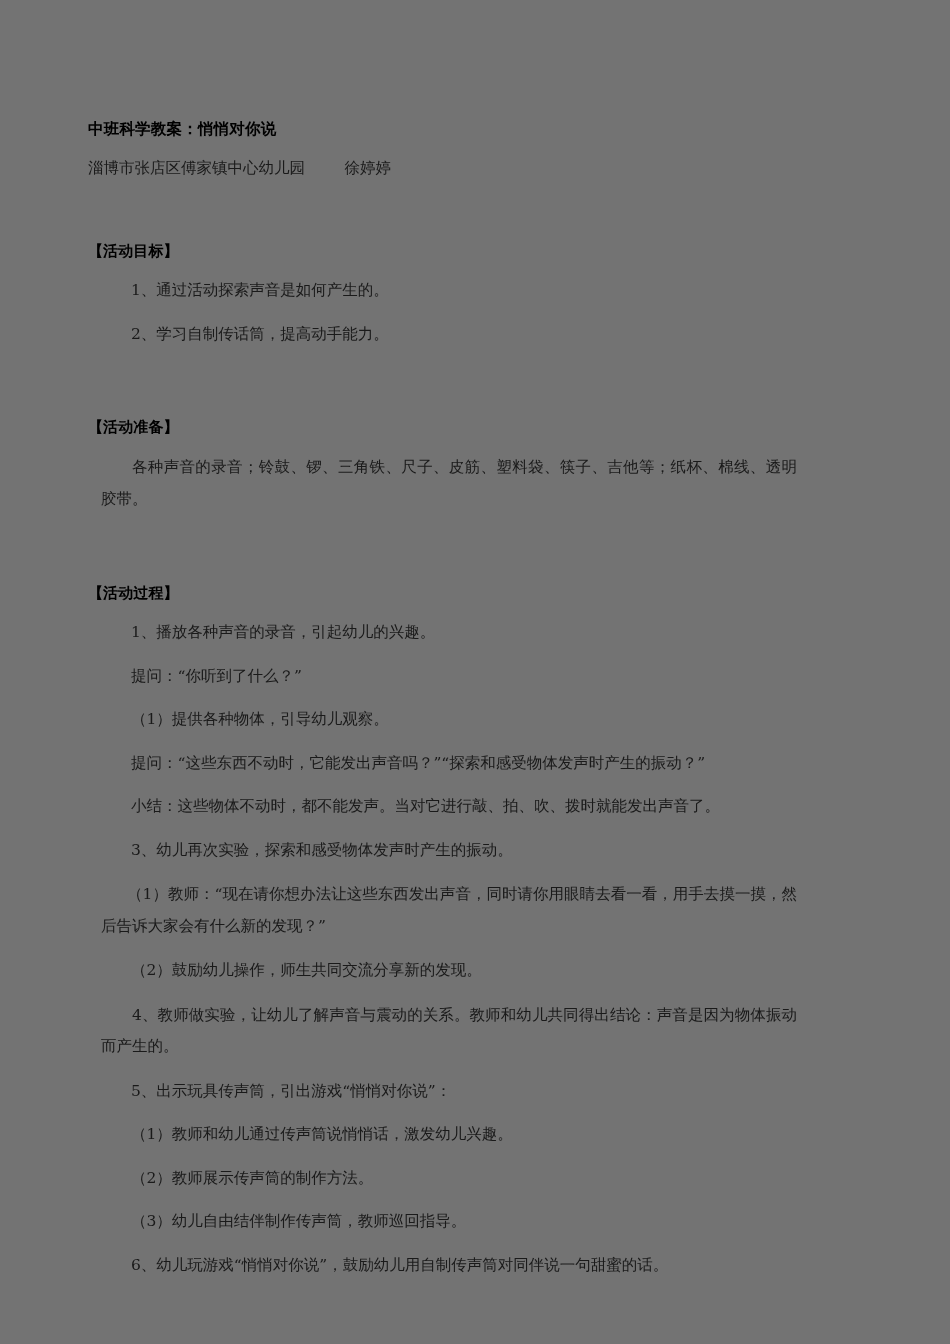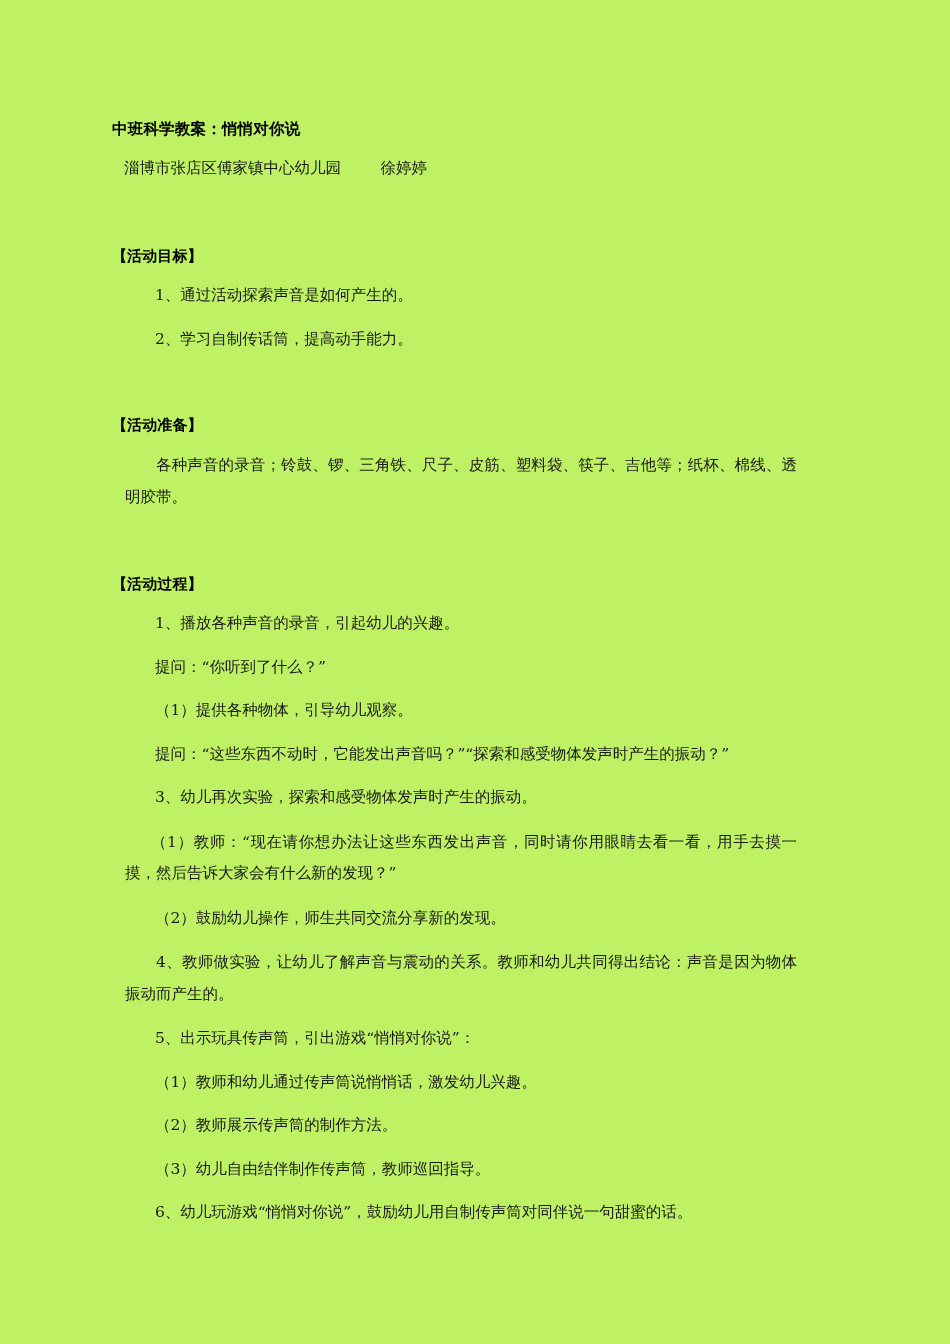--- a/index.html
+++ b/index.html
@@ -13,55 +13,55 @@
     font-family: "DejaVu Serif", "Liberation Serif", serif;
     color: #1a1a1a;
     -webkit-font-smoothing: antialiased;
   }
 
   .page {
     position: relative;
     width: 950px;
     height: 1344px;
     box-sizing: border-box;
-    padding: 118px 140px 0 112px;
-    background: #bef264;
+    padding: 118px 140px 0 88px;
+    background: #737373;
   }
 
   .doc-title {
     font-family: "DejaVu Sans", "Liberation Sans", sans-serif;
     font-weight: bold;
     font-size: 15.5px;
     line-height: 22px;
     letter-spacing: 0.2px;
     margin: 0 0 16px 0;
     color: #000000;
   }
 
   .byline {
     font-size: 15.5px;
     line-height: 24px;
-    margin: 12px;
+    margin: 0;
     white-space: pre;
     color: #1a1a1a;
   }
 
   .section {
     margin: 0;
   }
 
   .section-gap-lg { height: 44px; }
   .section-gap-md { height: 38px; }
 
   .section-heading {
     font-family: "DejaVu Sans", "Liberation Sans", sans-serif;
     font-weight: bold;
     font-size: 15px;
     line-height: 24px;
-    margin: 8px 0 10px 0;
+    margin: 15px 0 10px 0;
     color: #000000;
     letter-spacing: 0.1px;
   }
 
   
   .line {
     font-size: 15.5px;
     line-height: 31.5px;
     margin: 12px;
     text-indent: 31px;
@@ -117,20 +117,21 @@
 
   <div class="section-gap-md"></div>
 
   <section class="section">
     <h2 class="section-heading">【活动过程】</h2>
     <div class="block-list">
       <p class="line">1、播放各种声音的录音，引起幼儿的兴趣。</p>
       <p class="line">提问：“你听到了什么？”</p>
       <p class="line">（1）提供各种物体，引导幼儿观察。</p>
       <p class="line">提问：“这些东西不动时，它能发出声音吗？”“探索和感受物体发声时产生的振动？”</p>
+      <p class="line">小结：这些物体不动时，都不能发声。当对它进行敲、拍、吹、拨时就能发出声音了。</p>
       <p class="line">3、幼儿再次实验，探索和感受物体发声时产生的振动。</p>
       <p class="para line-tight">（1）教师：“现在请你想办法让这些东西发出声音，同时请你用眼睛去看一看，用手去摸一摸，然后告诉大家会有什么新的发现？”</p>
       <p class="line">（2）鼓励幼儿操作，师生共同交流分享新的发现。</p>
       <p class="para">4、教师做实验，让幼儿了解声音与震动的关系。教师和幼儿共同得出结论：声音是因为物体振动而产生的。</p>
       <p class="line">5、出示玩具传声筒，引出游戏“悄悄对你说”：</p>
       <p class="line">（1）教师和幼儿通过传声筒说悄悄话，激发幼儿兴趣。</p>
       <p class="line">（2）教师展示传声筒的制作方法。</p>
       <p class="line">（3）幼儿自由结伴制作传声筒，教师巡回指导。</p>
       <p class="line">6、幼儿玩游戏“悄悄对你说”，鼓励幼儿用自制传声筒对同伴说一句甜蜜的话。</p>
     </div>

